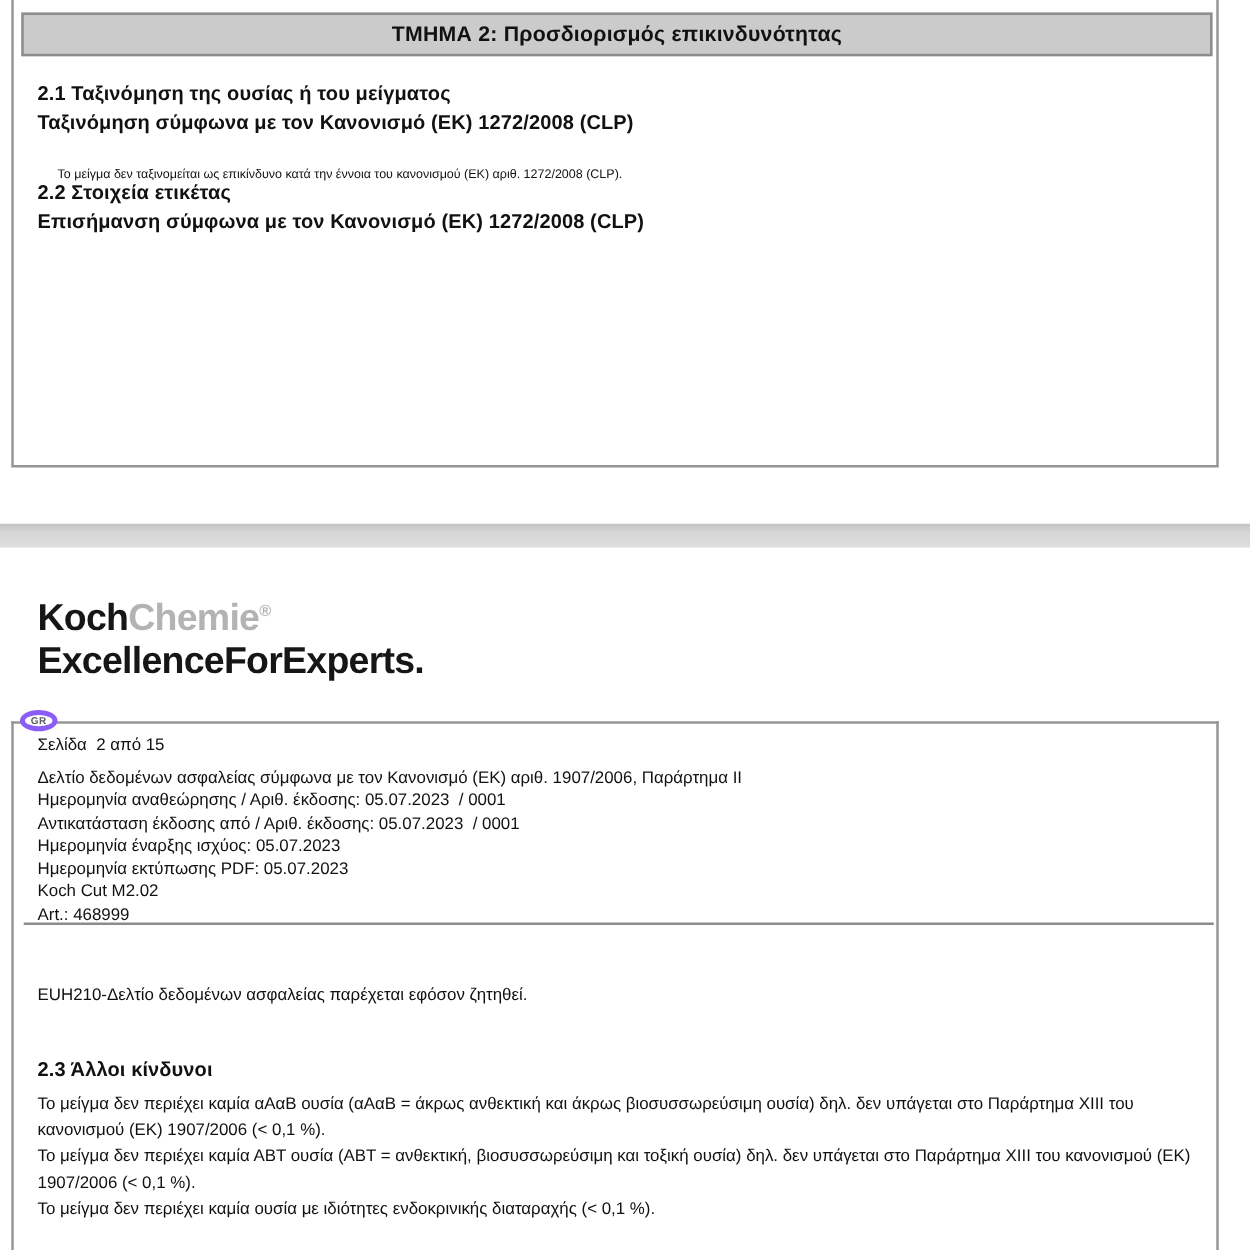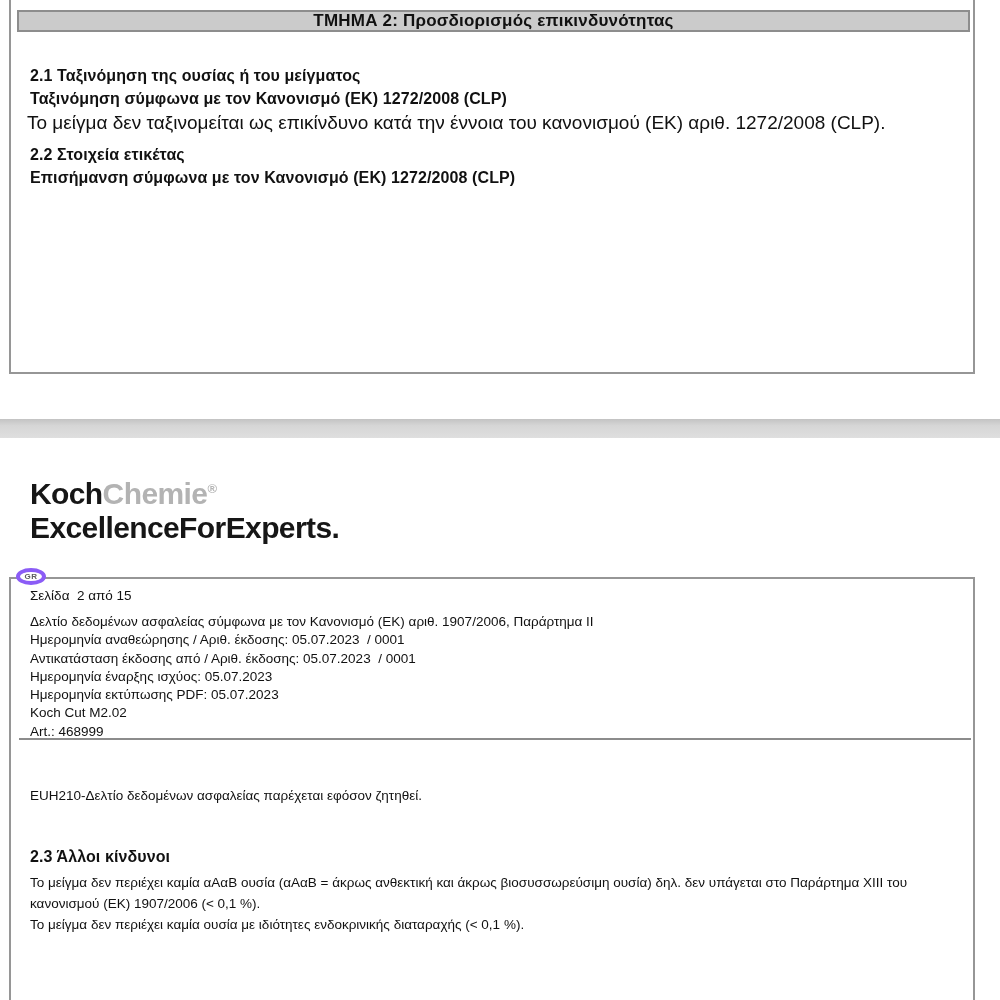--- a/index.html
+++ b/index.html
@@ -8,27 +8,27 @@
     background:#ffffff;color:#111;
     font-family:"Liberation Sans","DejaVu Sans",sans-serif;
     -webkit-font-smoothing:antialiased;
   }
   
   .page{position:absolute;left:9px;width:966px;background:#fff;border:2px solid #969696;box-sizing:border-box;}
   .page1{top:-6px;height:380px;}
   .page2{top:577px;height:450px;border-bottom:none;}
   
   .section-bar{
-    position:absolute;left:6px;right:3px;top:14px;height:22px;
+    position:absolute;left:6px;right:3px;top:14px;height:35px;
     background:#cbcbcb;border:2px solid #8d8d8d;box-sizing:border-box;
     display:flex;align-items:center;justify-content:center;
     font-size:17px;font-weight:bold;letter-spacing:.2px;
   }
   .h16{position:absolute;left:19px;margin:0;font-size:16px;font-weight:bold;white-space:nowrap;letter-spacing:.1px;text-align:center;}
-  .body-line{position:absolute;left:16px;font-size:19px;white-space:nowrap;}
+  .body-line{position:absolute;left:35px;font-size:10px;white-space:nowrap;margin-top:22px;}
   
   .page-gap-band{
     position:absolute;left:0;top:419px;width:1000px;height:19px;
     background:linear-gradient(180deg,#c3c3c3 0%,#d6d6d6 35%,#dcdcdc 80%,#dfdfdf 100%);
   }
   
   .logo{position:absolute;left:30px;top:472px;line-height:34px;font-weight:bold;font-size:30px;letter-spacing:-0.6px;}
   .logo .lk{color:#161616;}
   .logo .lc{color:#b3b3b3;}
   .logo .lr{color:#b3b3b3;font-size:13px;vertical-align:super;letter-spacing:0;}
@@ -96,17 +96,18 @@
     </div>
 
     <div class="hrule"></div>
 
     <div class="p2-text" style="top:209px">EUH210-Δελτίο δεδομένων ασφαλείας παρέχεται εφόσον ζητηθεί.</div>
 
     <h2 class="h16" style="top:269px">2.3 Άλλοι κίνδυνοι</h2>
 
     <div class="para-block">
       <div>Το μείγμα δεν περιέχει καμία αΑαΒ ουσία (αΑαΒ = άκρως ανθεκτική και άκρως βιοσυσσωρεύσιμη ουσία) δηλ. δεν υπάγεται στο Παράρτημα XIII του κανονισμού (ΕΚ) 1907/2006 (&lt; 0,1 %).</div>
+      <div>Το μείγμα δεν περιέχει καμία ΑΒΤ ουσία (ΑΒΤ = ανθεκτική, βιοσυσσωρεύσιμη και τοξική ουσία) δηλ. δεν υπάγεται στο Παράρτημα XIII του κανονισμού (ΕΚ) 1907/2006 (&lt; 0,1 %).</div>
       <div>Το μείγμα δεν περιέχει καμία ουσία με ιδιότητες ενδοκρινικής διαταραχής (&lt; 0,1 %).</div>
     </div>
   </section>
 
 </div>
 
 </body></html>

